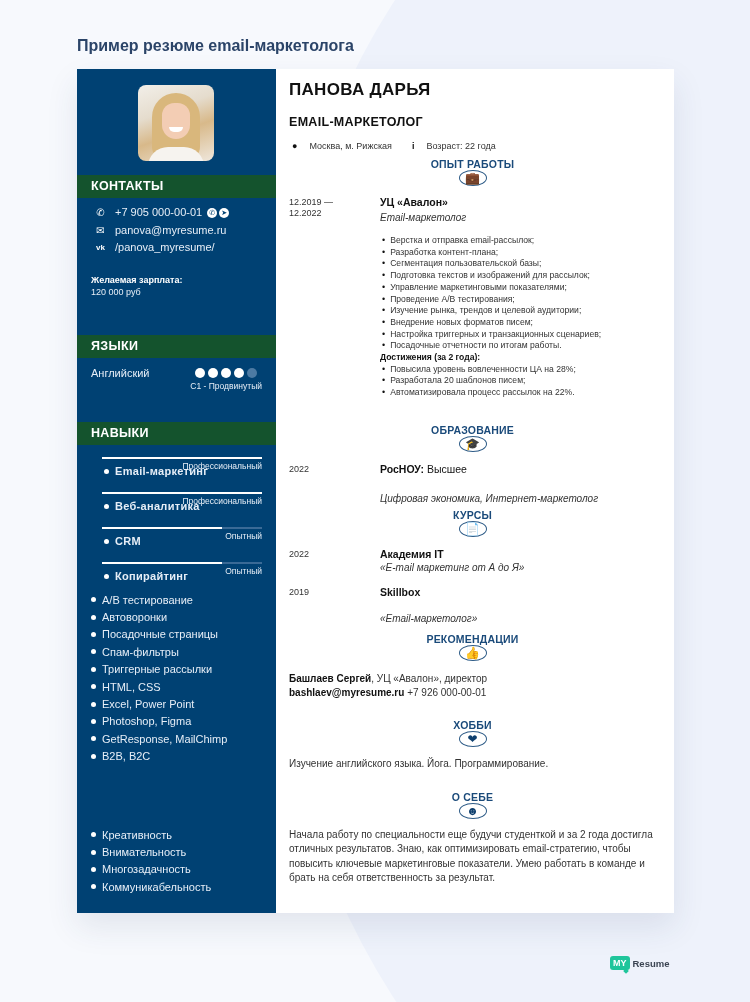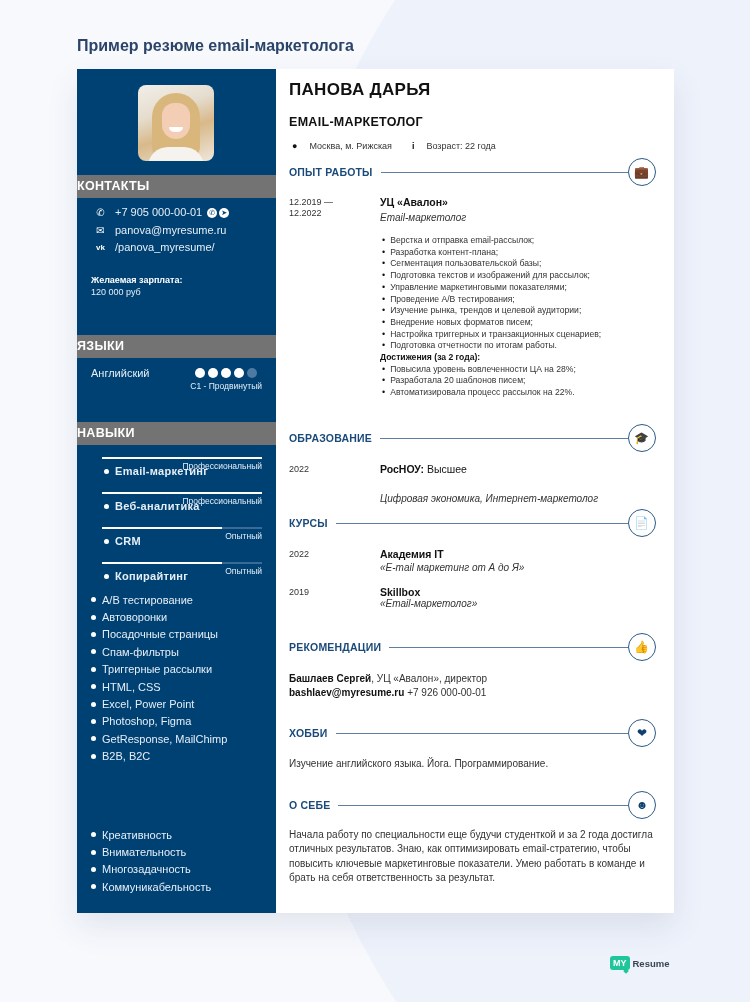--- a/index.html
+++ b/index.html
@@ -33,22 +33,22 @@
     position: absolute; left: 61px; top: 16px; width: 76px; height: 76px;
     border-radius: 8px; overflow: hidden;
     background: linear-gradient(160deg, #f2efe9 0%, #e5dccd 35%, #d8b98a 60%, #efe7dc 100%);
   }
   .photo .hair { position:absolute; left:14px; top:8px; width:48px; height:66px; border-radius:24px 24px 12px 12px; background:#d9b77c; }
   .photo .face { position:absolute; left:24px; top:18px; width:28px; height:36px; border-radius:14px 14px 16px 16px; background:#f3cdb4; }
   .photo .smile { position:absolute; left:31px; top:42px; width:14px; height:5px; border-radius:0 0 7px 7px; background:#fff; }
   .photo .shirt { position:absolute; left:10px; top:62px; width:56px; height:20px; border-radius:20px 20px 0 0; background:#f6f3ef; }
   .sec-head {
     position: absolute; left: 0; width: 199px; height: 23px;
-    background: #737373; font-size: 12.5px; font-weight: bold;
-    line-height: 23px; letter-spacing: 0.3px;
+    background: #14532d; font-size: 12.5px; font-weight: bold;
+    padding-left: 14px; line-height: 23px; letter-spacing: 0.3px;
   }
   .contact-row {
     position: absolute; left: 18px; font-size: 11px; color: #e6eef7;
     display: flex; align-items: center; gap: 9px;
   }
   .contact-row .ic { width: 11px; text-align: center; font-size: 10px; color: #fff; }
   .small-circ {
     display:inline-block; width: 10px; height: 10px; border-radius: 50%;
     background:#fff; color:#004173; font-size:7px; line-height:10px; text-align:center; margin-left:2px; vertical-align: middle;
   }
@@ -69,21 +69,21 @@
   .plain-list .item { font-size:11px; color:#e6eef7; display:flex; align-items:center; gap:6px; height:17.4px; }
   
   .main { flex:1; position:relative;border-radius:14px; }
   .name { position:absolute; left:13px; top:11px; font-size:17px; font-weight:bold; color:#111; letter-spacing:0.3px; }
   .role { position:absolute; left:13px; top:46px; font-size:12.5px; font-weight:bold; color:#111; letter-spacing:0.3px; }
   .meta { position:absolute; left:16px; top:72px; font-size:9px; color:#333; display:flex; align-items:center; }
   .meta .ic { font-size:9px; color:#111; margin-right:12px; }
   .meta .sep { width:20px; }
   .section {
     position:absolute; left:13px; width:367px; height:28px;
-    display:flex; align-items:center;
+    display:flex; align-items:center;flex-direction:column;
   }
   .section .title { font-size:10.5px; font-weight:bold; color:#1a4a7a; white-space:nowrap; letter-spacing:0.2px; }
   .section .line { flex:1; height:1px; background:#5e7fa0; margin-left:8px; }
   .section .circ {
     width:28px; height:28px; border-radius:50%; border:1.2px solid #2c5a86;
     display:flex; align-items:center; justify-content:center; color:#0e3f6e; font-size:12px; background:#fff;
   }
   .date { position:absolute; left:13px; font-size:9px; color:#333; line-height:11px; }
   .entry { position:absolute; left:104px; width:270px; }
   .entry .org { font-size:10.5px; font-weight:bold; color:#111; }
@@ -279,21 +279,21 @@
     <div class="duties">
       <div class="li">Верстка и отправка email-рассылок;</div>
       <div class="li">Разработка контент-плана;</div>
       <div class="li">Сегментация пользовательской базы;</div>
       <div class="li">Подготовка текстов и изображений для рассылок;</div>
       <div class="li">Управление маркетинговыми показателями;</div>
       <div class="li">Проведение A/B тестирования;</div>
       <div class="li">Изучение рынка, трендов и целевой аудитории;</div>
       <div class="li">Внедрение новых форматов писем;</div>
       <div class="li">Настройка триггерных и транзакционных сценариев;</div>
-      <div class="li">Подготовка отчетности по итогам работы.</div>
+      <div class="li">Посадочные отчетности по итогам работы.</div>
       <div class="ach">Достижения (за 2 года):</div>
       <div class="li">Повысила уровень вовлеченности ЦА на 28%;</div>
       <div class="li">Разработала 20 шаблонов писем;</div>
       <div class="li">Автоматизировала процесс рассылок на 22%.</div>
     </div>
 
     <div class="section" style="top:355px">
       <span class="title">ОБРАЗОВАНИЕ</span>
         <span class="line"></span>
       <span class="circ">🎓</span>
@@ -310,21 +310,21 @@
       <span class="circ">📄</span>
     </div>
     <div class="date" style="top:480px">2022</div>
     <div class="entry" style="top:479px">
       <div class="org">Академия IT</div>
       <div class="sub" style="margin-top:2px">«E-mail маркетинг от А до Я»</div>
     </div>
     <div class="date" style="top:518px">2019</div>
     <div class="entry" style="top:517px">
       <div class="org">Skillbox</div>
-      <div class="sub" style="margin-top:0">«Email-маркетолог»</div>
+      <div class="sub" style="margin-top:15px">«Email-маркетолог»</div>
     </div>
 
     <div class="section" style="top:564px">
       <span class="title">РЕКОМЕНДАЦИИ</span>
         <span class="line"></span>
       <span class="circ">👍</span>
     </div>
     <div class="text" style="top:603px">
       <div><b>Башлаев Сергей</b><span>, УЦ «Авалон», директор</span></div>
       <div><b>bashlaev@myresume.ru</b><span> +7 926 000-00-01</span></div>

